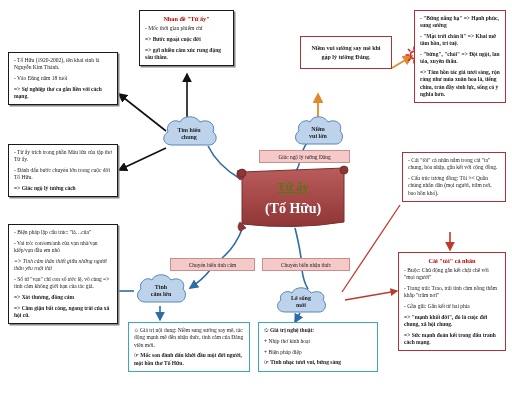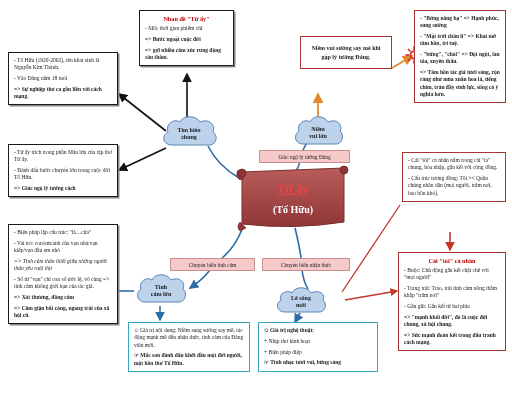--- a/index.html
+++ b/index.html
@@ -24,23 +24,23 @@
          text-align:center;font-weight:bold;font-size:6px;color:#1a1a1a;}
   .cloud svg{position:absolute;left:0;top:0;}
   .cloud span{position:relative;z-index:2;line-height:1.25;}
   
   .plabel{position:absolute;box-sizing:border-box;background:#f6c9c9;
           border:1px solid #c98f8f;display:flex;align-items:center;justify-content:center;
           text-align:center;font-size:5.4px;color:#222;}
   
   #central{position:absolute;display:flex;flex-direction:column;align-items:center;
            justify-content:center;}
-  #central .t1{position:relative;z-index:3;font-size:12.5px;font-weight:bold;color:#ef4444;
+  #central .t1{position:relative;z-index:3;font-size:12.5px;font-weight:bold;color:#4d7c0f;
                line-height:1.1;text-decoration:underline;}
-  #central .t2{position:relative;z-index:3;font-size:10px;font-weight:bold;color:#fff;
+  #central .t2{position:relative;z-index:3;font-size:14px;font-weight:bold;color:#fff;
                margin-top:7px;}
   #central svg{position:absolute;left:0;top:0;}
   .sunicon{position:absolute;}
 </style>
 </head>
 <body>
 
 <div id="stage">
 
   <svg class="links">

